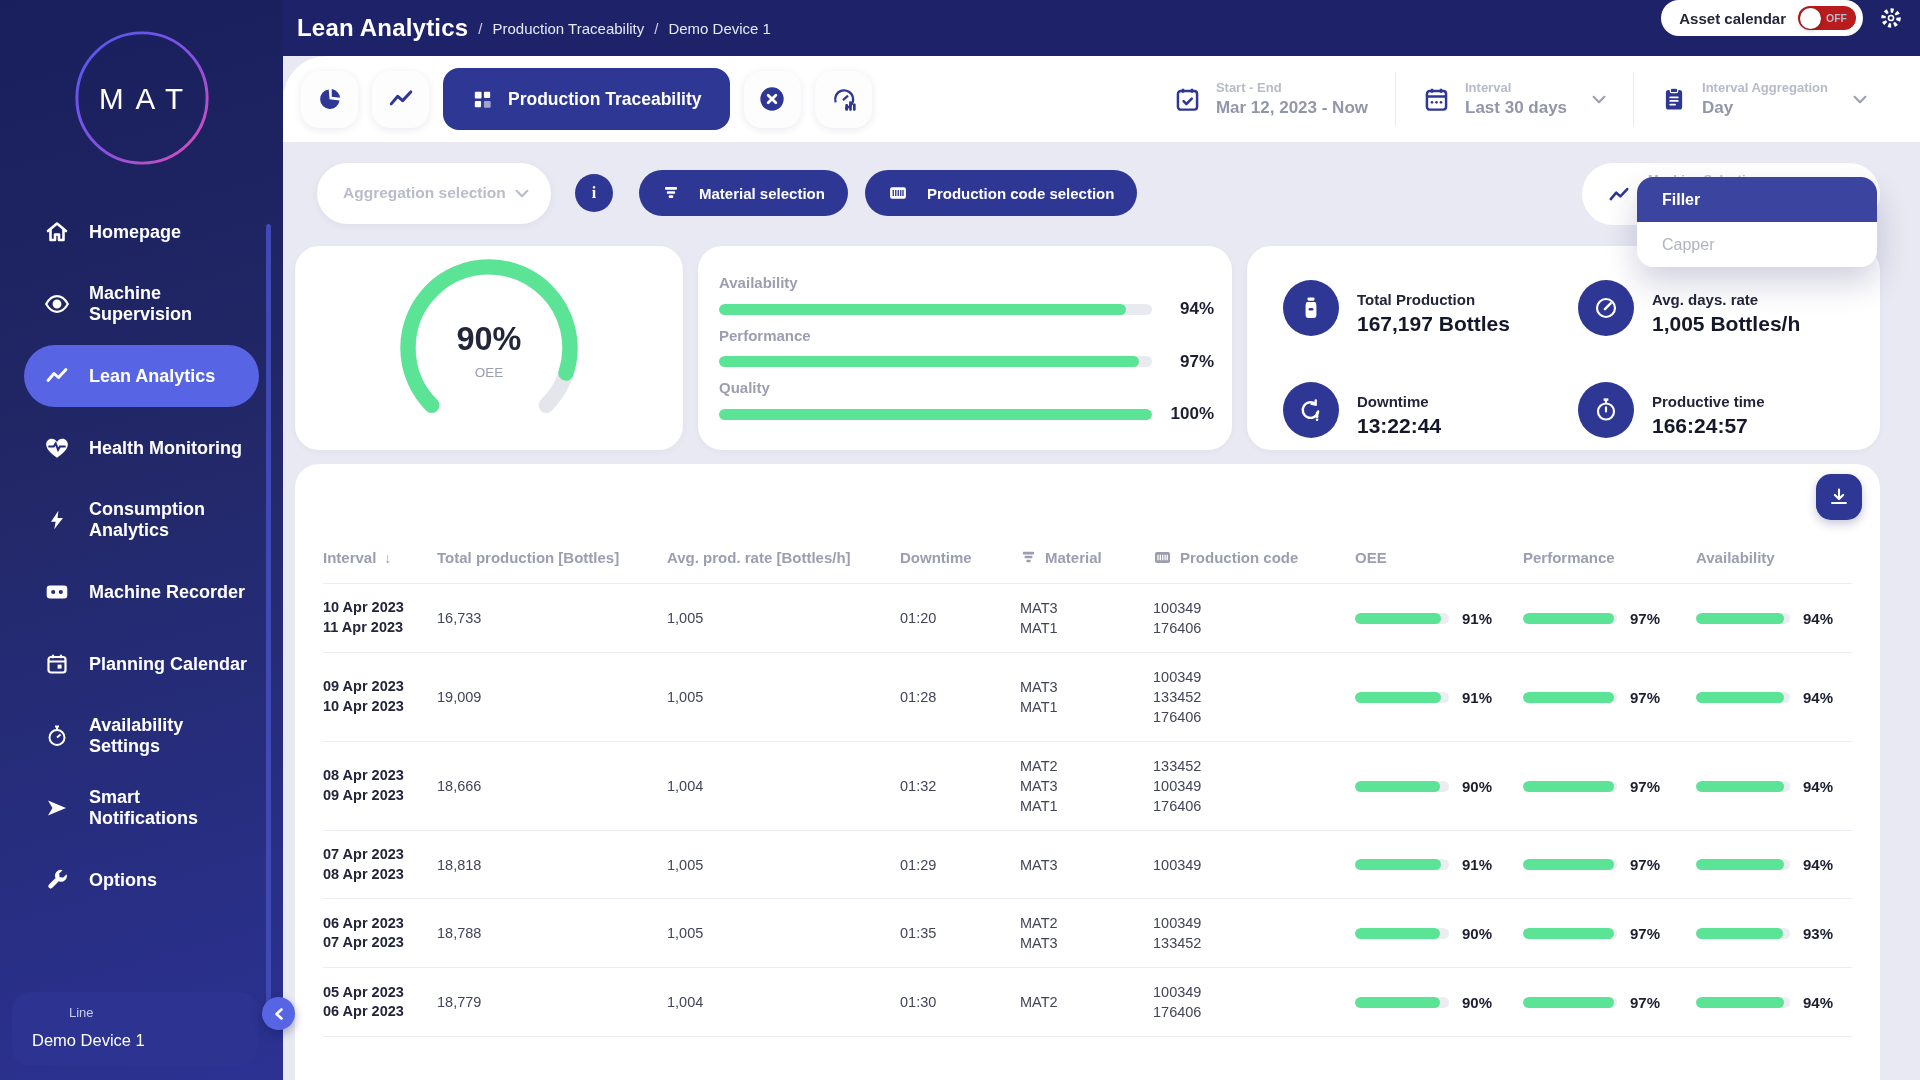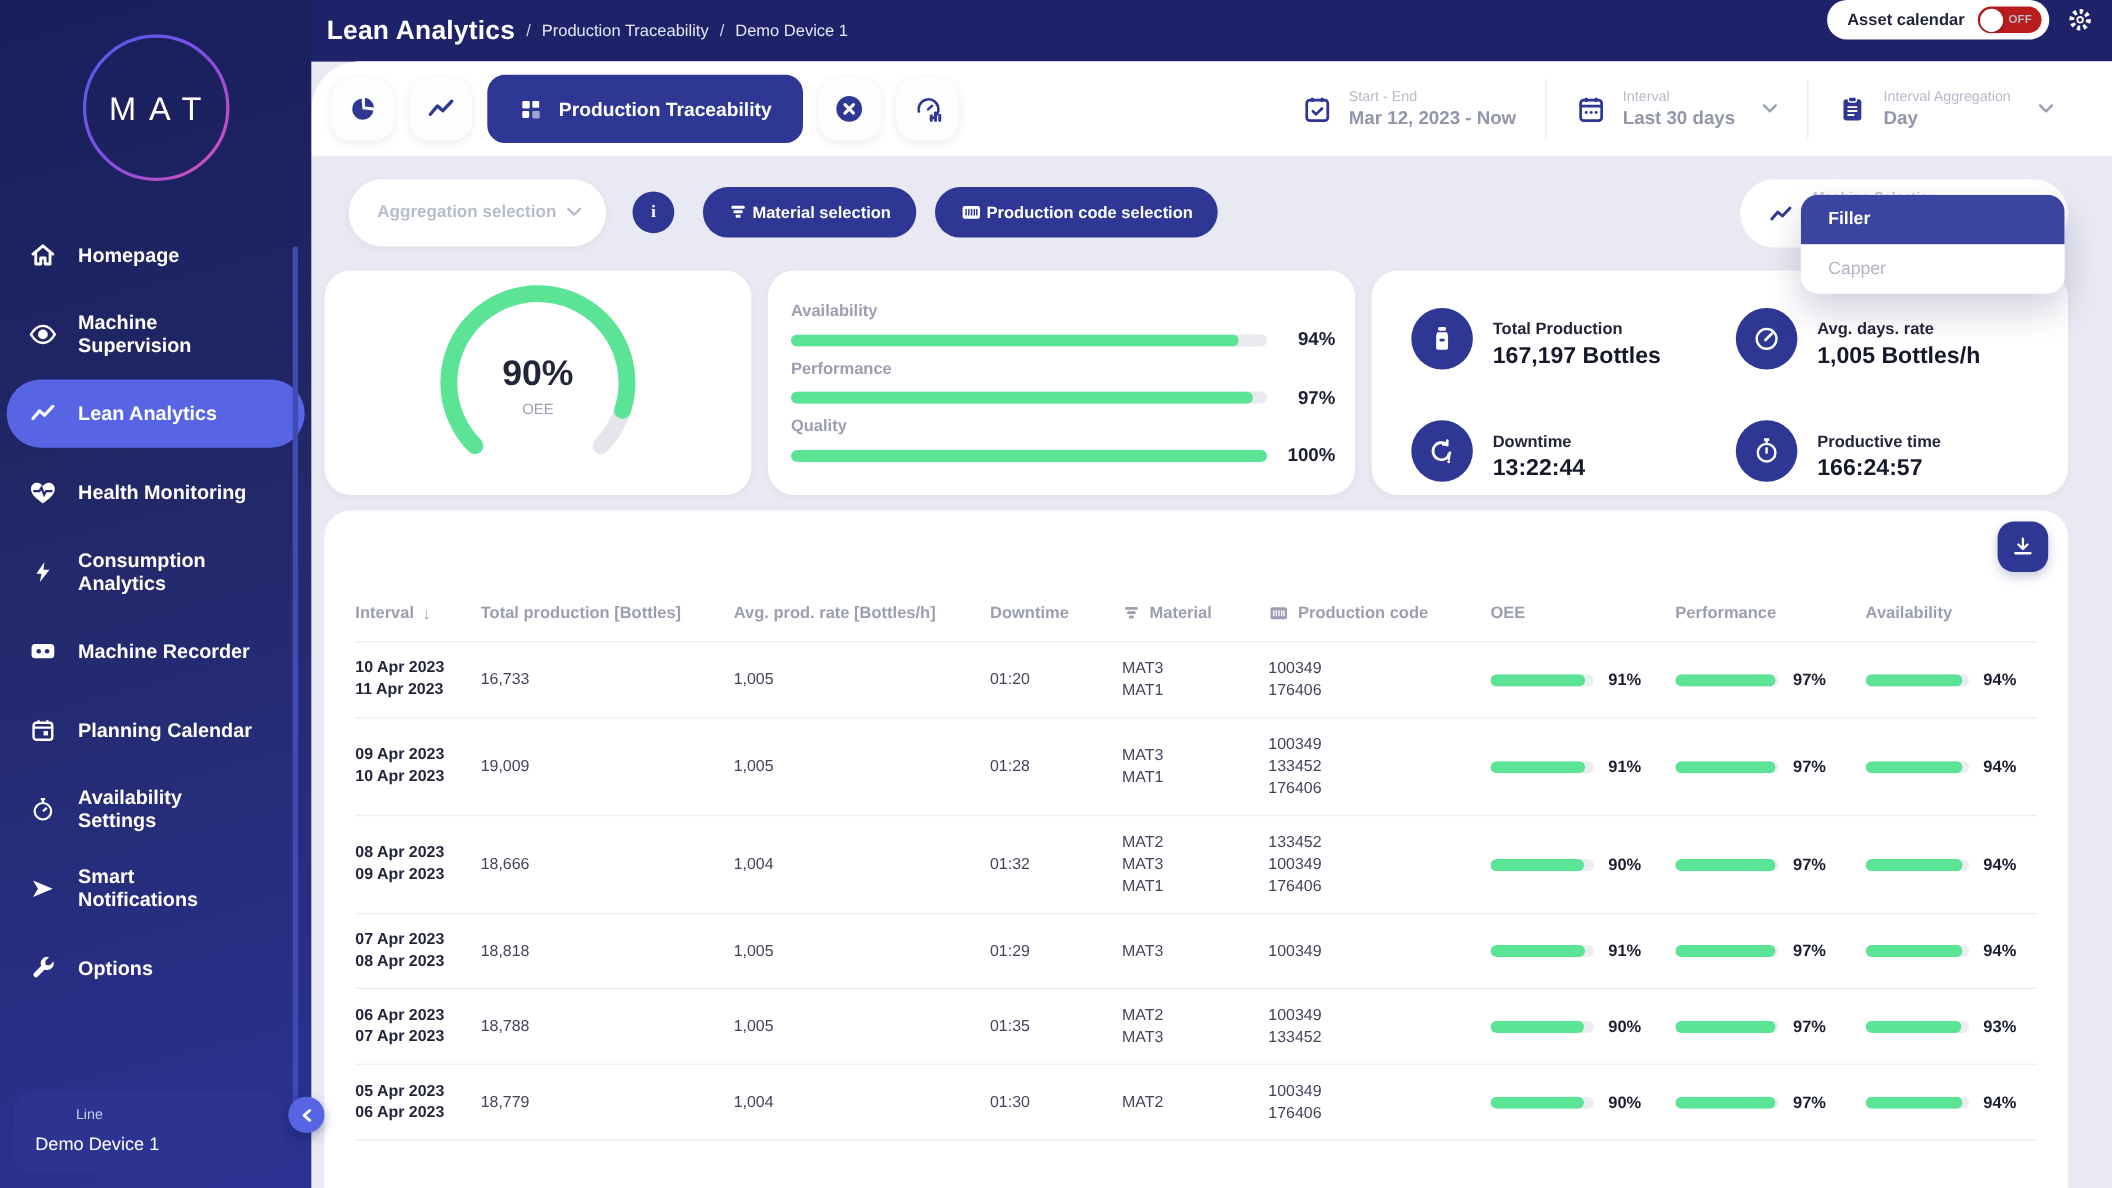--- a/index.html
+++ b/index.html
@@ -16,21 +16,21 @@
   .asset-pill { height:36px; background:#fff; border-radius:18px; display:flex; align-items:center; gap:12px; padding:0 7px 0 18px; }
   .asset-label { font-size:15px; font-weight:700; color:#23263a; }
   .toggle { width:58px; height:24px; border-radius:12px; background:#b91c1c; position:relative; cursor:pointer; }
   .knob { position:absolute; left:2px; top:1.5px; width:21px; height:21px; border-radius:50%; background:#fff; box-shadow:0 1px 4px rgba(0,0,0,.3); }
   .toggle-state { position:absolute; right:9px; top:6px; font-size:10.5px; font-weight:700; color:#b6b9c8; }
 
   
   .sidebar { position:absolute; left:0; top:0; width:283px; height:1080px; z-index:5;
              background:linear-gradient(165deg,#191e5c 0%,#222867 42%,#2b3292 100%); color:#fff; }
   .logo-wrap { height:196px; display:grid; place-items:center; }
-  .nav { padding:0 6px; }
+  .nav { padding:0 24px; }
   .nav-item { display:flex; align-items:center; gap:19px; height:72px; padding:0 8px 0 20px; border-radius:31px;
               font-size:18px; font-weight:700; line-height:1.15; cursor:pointer; }
   .nav-item .nicon { width:26px; display:grid; place-items:center; flex:0 0 26px; }
   .nav-item.active { background:#5765e4; height:62px; margin:5px 0; }
   .nav-item span.lbl { max-width:165px; }
   .sb-scroll { position:absolute; right:12px; top:224px; width:5px; height:790px; border-radius:3px; background:#3f4ab4; }
   .sb-footer { position:absolute; left:12px; bottom:14px; width:246px; border-radius:18px; background:#2c3390; padding:13px 20px 16px; }
   .sb-footer .l1 { font-size:13px; color:#c9ccee; margin-bottom:11px;margin-left:37px; }
   .sb-footer .l2 { font-size:16.5px; color:#fff; }
   .collapse-btn { position:absolute; left:262px; top:997px; width:33px; height:33px; border-radius:50%; background:#5765e4;
@@ -39,34 +39,34 @@
   
   .content { position:absolute; left:283px; top:56px; right:0; bottom:0; background:#e9e9f3; border-top-left-radius:44px; }
   .strip { height:86px; background:#fff; border-radius:44px 0 0 0; display:flex; align-items:center; padding:0 26px 0 18px; }
   .view-group { display:flex; align-items:center; gap:14px; }
   .icon-btn { width:57px; height:57px; border-radius:18px; background:#fdfdfe; box-shadow:0 2px 8px rgba(30,35,100,.09);
               display:grid; place-items:center; color:#2e3794; cursor:pointer; }
   .view-btn { height:62px; border-radius:16px; background:#2e3794; color:#fff; display:flex; align-items:center; gap:14px;
               padding:0 28px; font-size:17.5px; font-weight:700; cursor:pointer; }
   .date-group { margin-left:auto; display:flex; align-items:center; height:100%; }
   .date-seg { display:flex; align-items:center; gap:15px; padding:0 27px; cursor:pointer; }
-  .seg-label { font-size:13px; color:#b7bac9; margin-bottom:3px; font-weight:400; }
+  .seg-label { font-size:13px; color:#b7bac9; margin-bottom:3px; font-weight:700; }
   .seg-value { font-size:17px; color:#9196ab; font-weight:600; }
   .seg-divider { width:1px; height:54px; background:#e9e9f1; }
   .chev { margin-left:10px; }
 
   
   .filter-row { position:relative; margin:19px 40px 0 34px; height:64px; display:flex; align-items:center; }
   .agg-select { width:234px; height:61px; background:#fff; border-radius:31px; display:flex; align-items:center;
                 justify-content:space-between; padding:0 22px 0 26px; color:#b9bccb; font-size:15.5px; font-weight:600;
                 box-shadow:0 2px 8px rgba(30,35,100,.05); cursor:pointer; }
   .info-btn { width:38px; height:38px; border-radius:50%; background:#2e3794; color:#fff; display:grid; place-items:center;
               margin-left:24px; font-size:16px; font-weight:800; font-family:"Liberation Serif",serif; cursor:pointer; }
   .pill-btn { height:46px; border-radius:23px; background:#2e3794; color:#fff; font-weight:700; font-size:15px;
-              display:flex; align-items:center; gap:4px; padding:0 23px; cursor:pointer; }
+              display:flex; align-items:center; gap:19px; padding:0 23px; cursor:pointer; }
   .pill-btn.first { margin-left:26px; }
   .pill-btn + .pill-btn { margin-left:17px; }
 
   .machine-box { position:absolute; right:0; top:2px; width:298px; height:62px; background:#fff; border-radius:31px; z-index:30; }
   .machine-icon { position:absolute; left:26px; top:21px; color:#2e3794; }
   .machine-label { position:absolute; left:66px; top:9px; font-size:13px; color:#b9bccb; font-weight:600; }
   .machine-menu { position:absolute; left:55px; top:14px; width:240px; border-radius:16px; background:#fff; overflow:hidden;
                   box-shadow:0 16px 32px rgba(25,30,90,.20); }
   .menu-item { height:45px; display:flex; align-items:center; padding:0 25px; font-size:16px; cursor:pointer; }
   .menu-item.selected { background:#3b449f; color:#fff; font-weight:600; }

